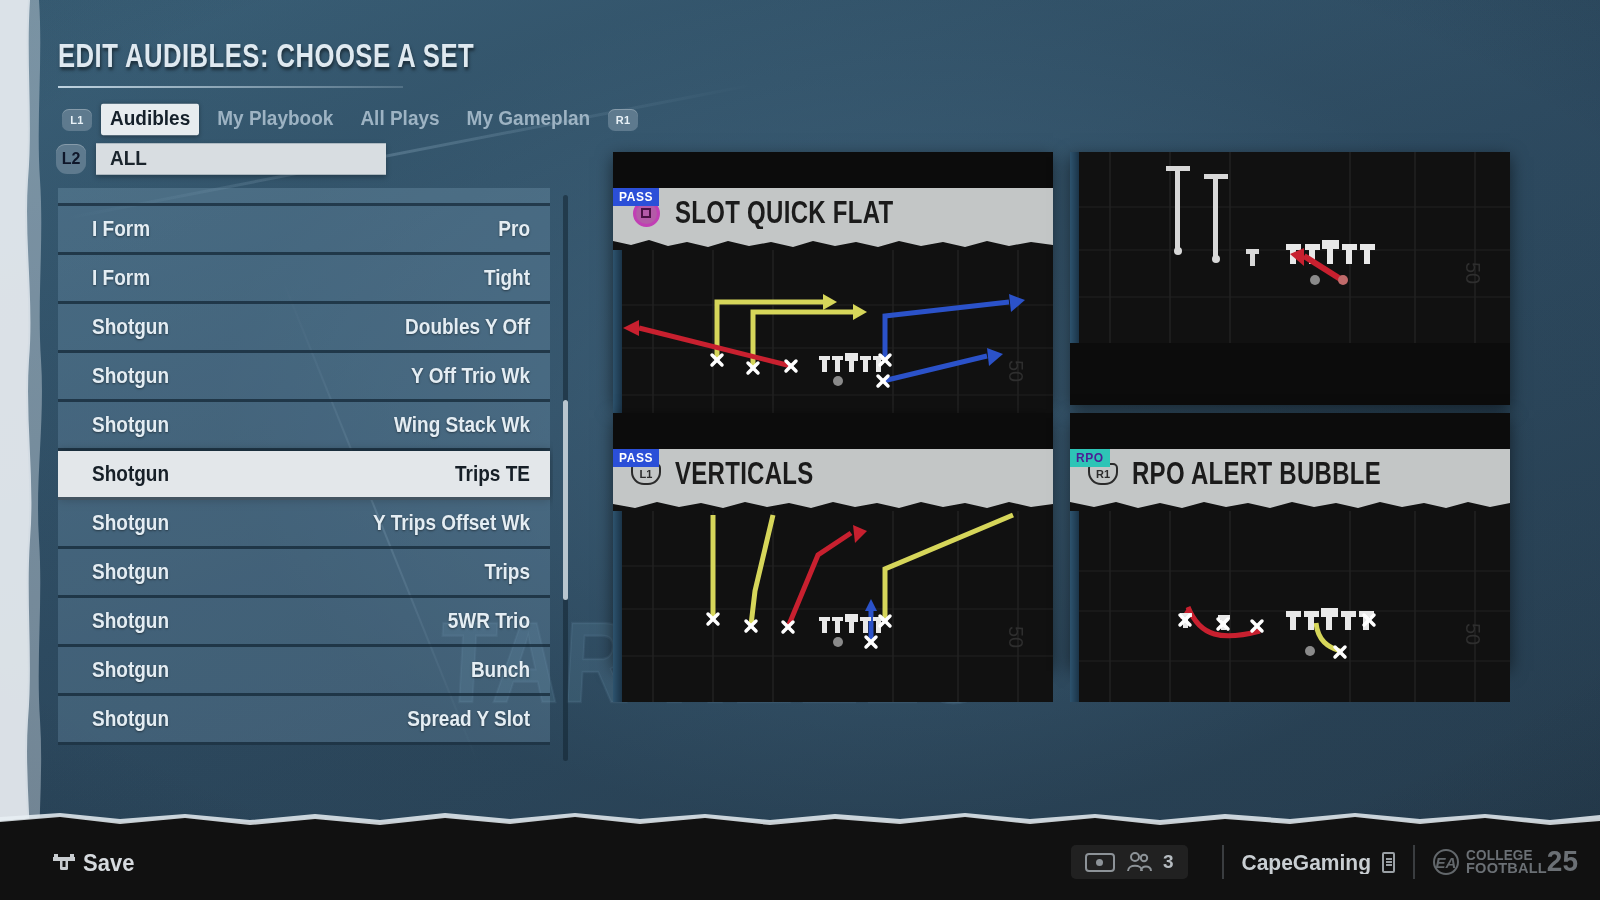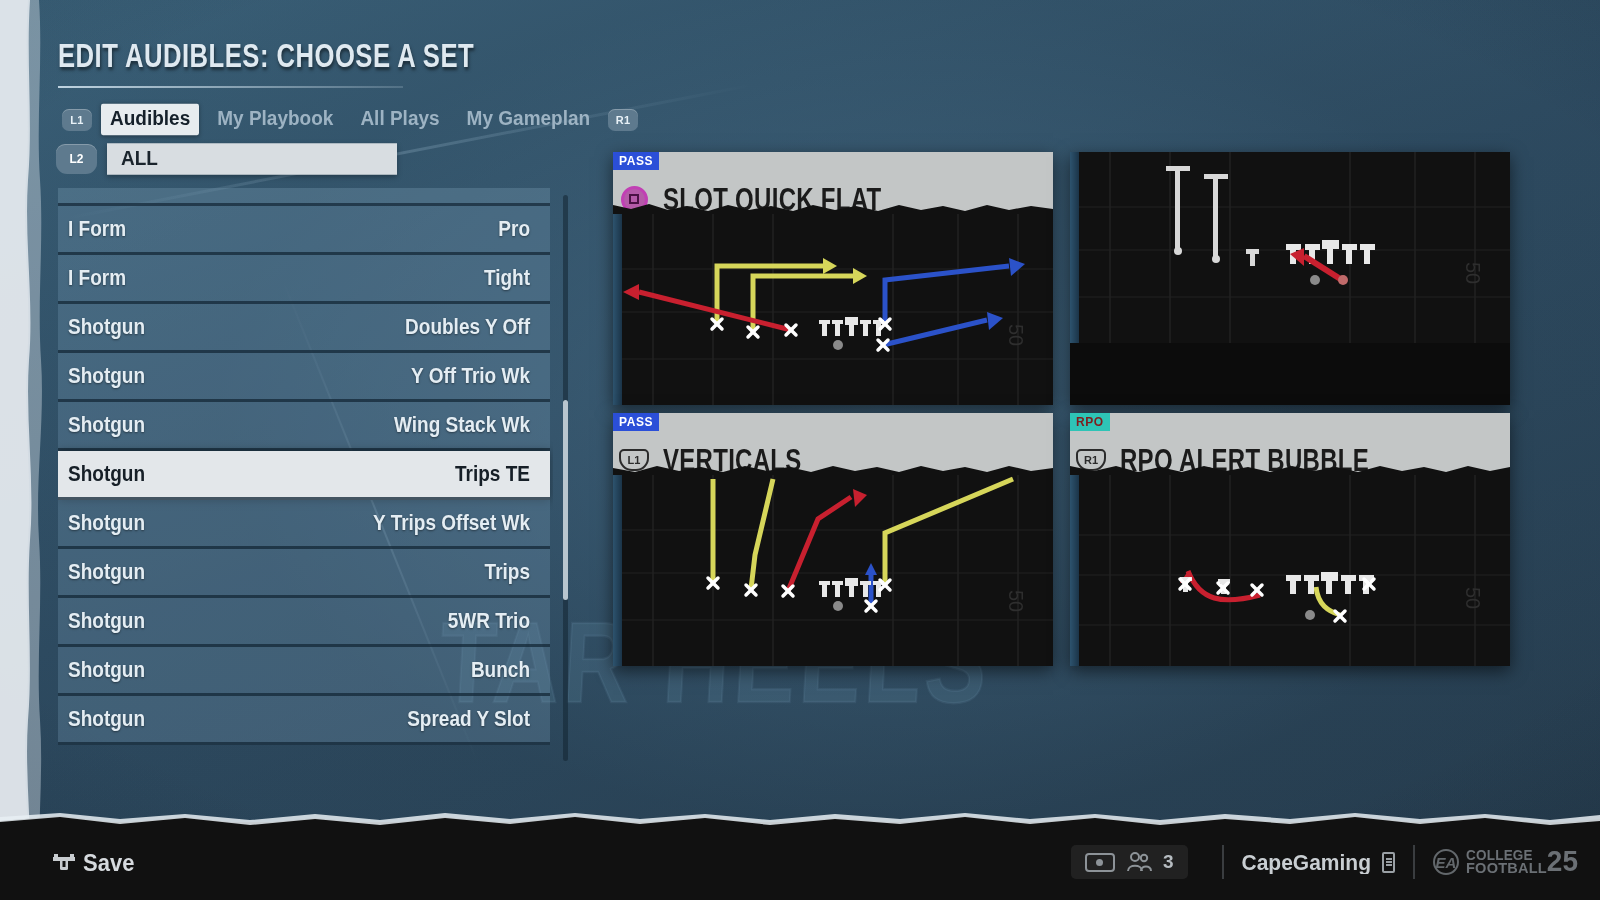--- a/index.html
+++ b/index.html
@@ -92,23 +92,23 @@
     font-weight: 700;
     box-shadow: 0 1px 4px rgba(0,0,0,0.35);
   }
 
   
   #filterrow {
     position: absolute; left: 56px; top: 144px;
     display: flex; align-items: center; gap: 10px;
   }
   #l2-badge {
-    width: 41px; height: 30px; border-radius: 9px 9px 11px 11px;
-    background: #5e7a8e; color: #ffffff;
-    font-size: 12px; font-weight: 700;
+    width: 30px; height: 30px; border-radius: 9px 9px 11px 11px;
+    background: #5e7a8e; color: #0f172a;
+    font-size: 16px; font-weight: 700;
     display: flex; align-items: center; justify-content: center;
     box-shadow: inset 0 1px 0 rgba(255,255,255,0.25);
   }
   #filter-field {
     width: 290px; height: 30px;
     background: #d8dde1; color: #1a242c;
     display: flex; align-items: center;
     padding-left: 14px;
     font-size: 19px; font-weight: 600;
     font-family: "Liberation Sans Narrow", "Liberation Sans", sans-serif;
@@ -126,21 +126,21 @@
     height: 18px; width: 492px;
     background: rgba(120,155,180,0.34);
     border-bottom: 3px solid rgba(22,42,58,0.75);
   }
   .row {
     position: relative;
     height: 49px; width: 492px;
     background: rgba(116,152,178,0.30);
     border-bottom: 3px solid rgba(22,42,58,0.78);
     display: flex; align-items: center;
-    padding: 0 20px 0 10px;
+    padding: 0 20px 0 34px;
     justify-content: space-between;
   }
   .row .lbl, .row .val {
     font-size: 19px; font-weight: 600;
     color: #e4edf3;
     font-family: "Liberation Sans Narrow", "Liberation Sans", sans-serif;
     transform: scaleY(1.12); transform-origin: center;
     text-shadow: 0 1px 2px rgba(0,0,0,0.45);
   }
   .row.selected {
@@ -172,23 +172,24 @@
   }
   #card-0 { left: 613px; top: 152px; }
   #card-1 { left: 1070px; top: 152px; }
   #card-2 { left: 613px; top: 413px; }
   #card-3 { left: 1070px; top: 413px; }
 
   .card-header {
     position: relative;
     height: 62px;
     background: #c3c6c6;
-    display: flex; align-items: flex-end;
-    padding-left: 6px; gap: 14px;
+    display: flex; align-items: flex-start;
+    padding-left: 18px; gap: 14px;
     overflow: hidden;
+    margin-top: 36px;
   }
   .card-header::after {
     content: ""; position: absolute;
     left: 0; right: 0; bottom: -1px; height: 11px;
     background:
       repeating-linear-gradient(90deg,
         #c3c6c6 0px, #c3c6c6 5px,
         #0c0c0c 5px, #0c0c0c 9px,
         #c3c6c6 9px, #c3c6c6 14px,
         #0c0c0c 14px, #0c0c0c 17px);
@@ -619,21 +620,21 @@
         <line x1="253" y1="126" x2="263" y2="136"></line>
           <line x1="263" y1="126" x2="253" y2="136"></line>
       </g>
       <circle cx="225" cy="131" r="5" fill="#8a8a8a"></circle>
     </svg>
   </div>
 </div>
 
 <div class="card" id="card-3">
   <div class="card-header">
-    <div class="badge" style="background:#2ec4b6; top:0; left:0; color:#7f1d1d;">RPO</div>
+    <div class="badge" style="background:#2ec4b6; top:0; left:0; color:#4c1d95;">RPO</div>
     <div class="btn-icon" style="margin-top:10px;">
       <div class="shoulder">R1</div>
     </div>
     <div class="card-title" style="margin-top:10px;">RPO ALERT BUBBLE</div>
     <svg class="tear" viewBox="0 0 440 14" preserveAspectRatio="none">
       <path d="M0,3 L24,8 L46,3 L68,9 L90,4 L112,9 L134,3 L156,8 L178,4 L200,9 L222,3 L244,8 L266,4 L288,9 L310,3 L332,8 L354,4 L376,9 L398,3 L420,8 L440,4 L440,14 L0,14 Z" fill="#111111"></path>
     </svg>
   </div>
   <div class="card-field">
     <div class="field-edge"></div>

